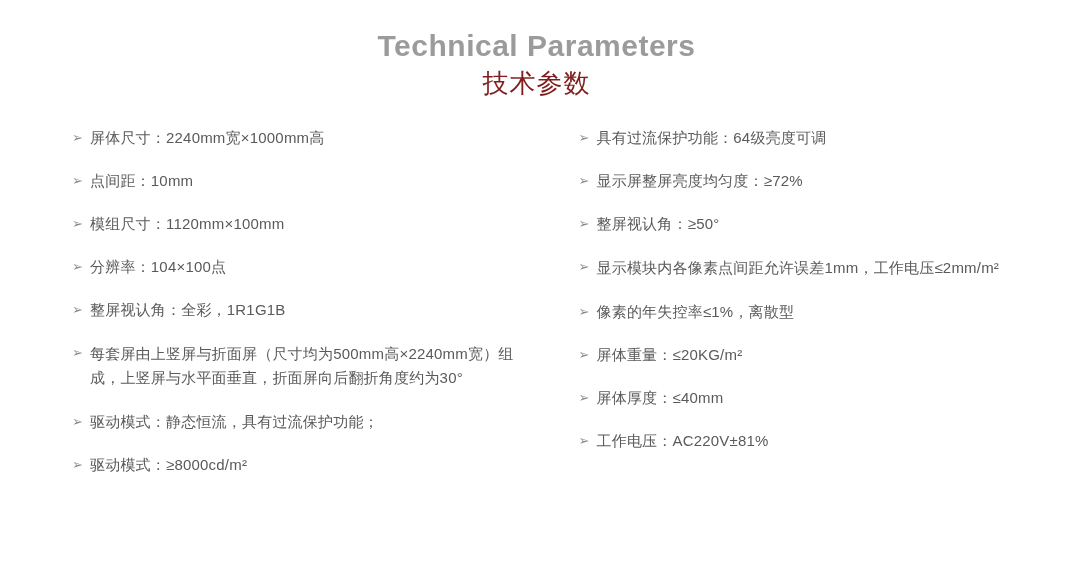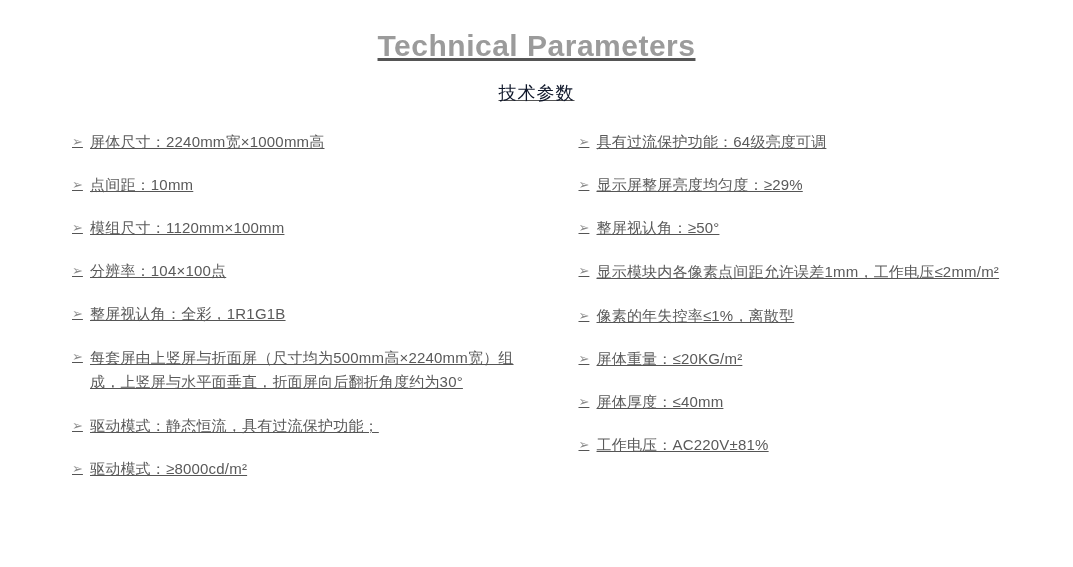--- a/index.html
+++ b/index.html
@@ -12,38 +12,37 @@
     background: #ffffff;
     font-family: "Liberation Sans", sans-serif;
     color: #555555;
     overflow: hidden;
   }
   .page {
     position: relative;
     width: 1073px;
     height: 567px;
     box-sizing: border-box;
-    text-decoration: underline;
   }
   .title-block {
     text-align: center;
     padding-top: 28px;
   }
   .title-en {
     font-size: 30px;
     font-weight: bold;
     color: #9b9b9b;
     letter-spacing: 0.5px;
     line-height: 1.2;
   }
   .title-cn {
-    font-size: 18px;
-    color: #0f172a;
+    font-size: 26px;
+    color: #7f1d1d;
     line-height: 1.35;
-    margin-top: 17px;
+    margin-top: 2px;
     letter-spacing: 1px;
   }
   .columns {
     display: flex;
     margin-top: 26px;
     padding: 0 60px 0 72px;
     box-sizing: border-box;
   }
   .col {
     width: 50%;
@@ -126,21 +125,21 @@
       </div>
     </div>
 
     <div class="col right">
       <div class="item">
         <span class="bullet">➢</span>
         <span class="item-text">具有过流保护功能：64级亮度可调</span>
       </div>
       <div class="item">
         <span class="bullet">➢</span>
-        <span class="item-text">显示屏整屏亮度均匀度：≥29%</span>
+        <span class="item-text">显示屏整屏亮度均匀度：≥72%</span>
       </div>
       <div class="item">
         <span class="bullet">➢</span>
         <span class="item-text">整屏视认角：≥50°</span>
       </div>
       <div class="item tall">
         <span class="bullet">➢</span>
         <span class="item-text">显示模块内各像素点间距允许误差1mm，工作电压≤2mm/m²</span>
       </div>
       <div class="item">

